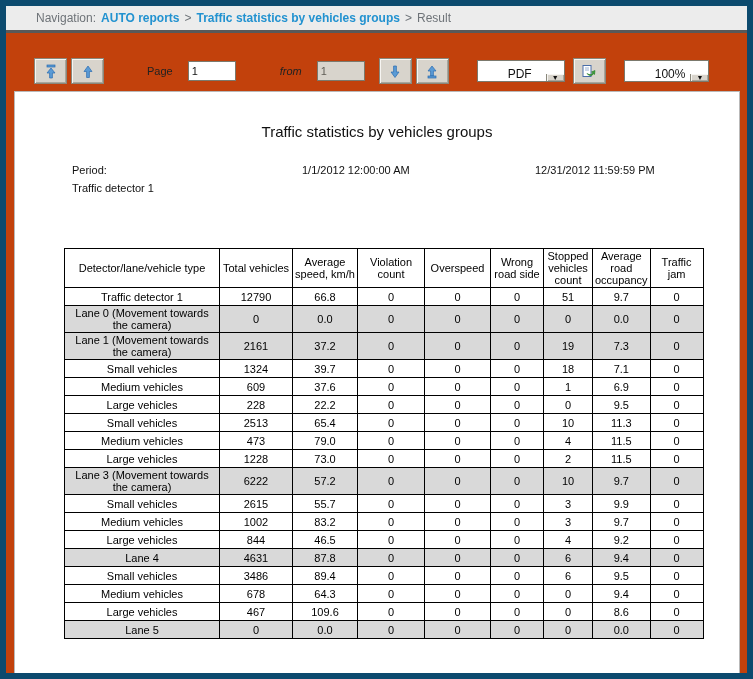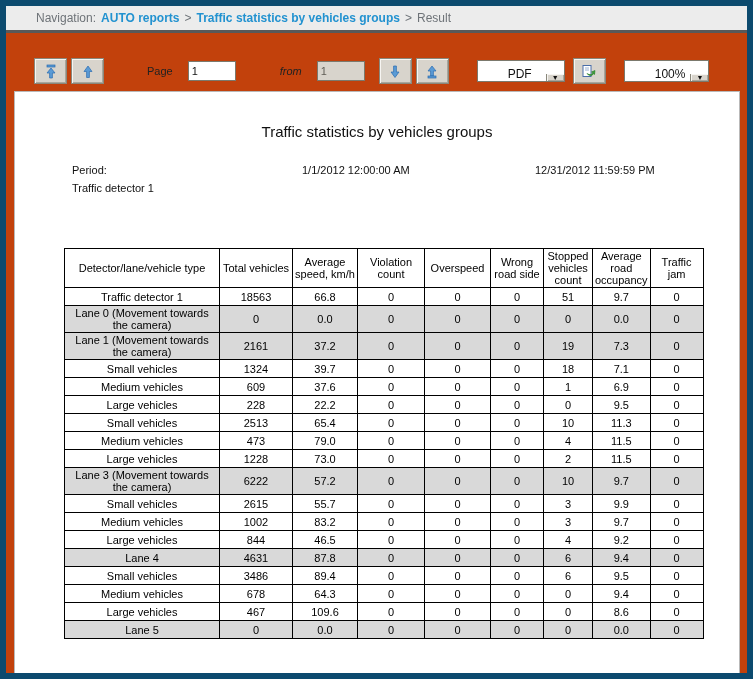--- a/index.html
+++ b/index.html
@@ -167,21 +167,21 @@
             <th>Overspeed</th>
             <th>Wrong road side</th>
             <th>Stopped vehicles count</th>
             <th>Average road occupancy</th>
             <th>Traffic jam</th>
           </tr>
       </thead>
       <tbody>
           <tr class="row-detector">
             <td>Traffic detector 1</td>
-            <td>18563</td>
+            <td>12790</td>
             <td>66.8</td>
             <td>0</td>
             <td>0</td>
             <td>0</td>
             <td>51</td>
             <td>9.7</td>
             <td>0</td>
           </tr>
           <tr class="row-lane">
             <td>Lane 0 (Movement towards the camera)</td>

